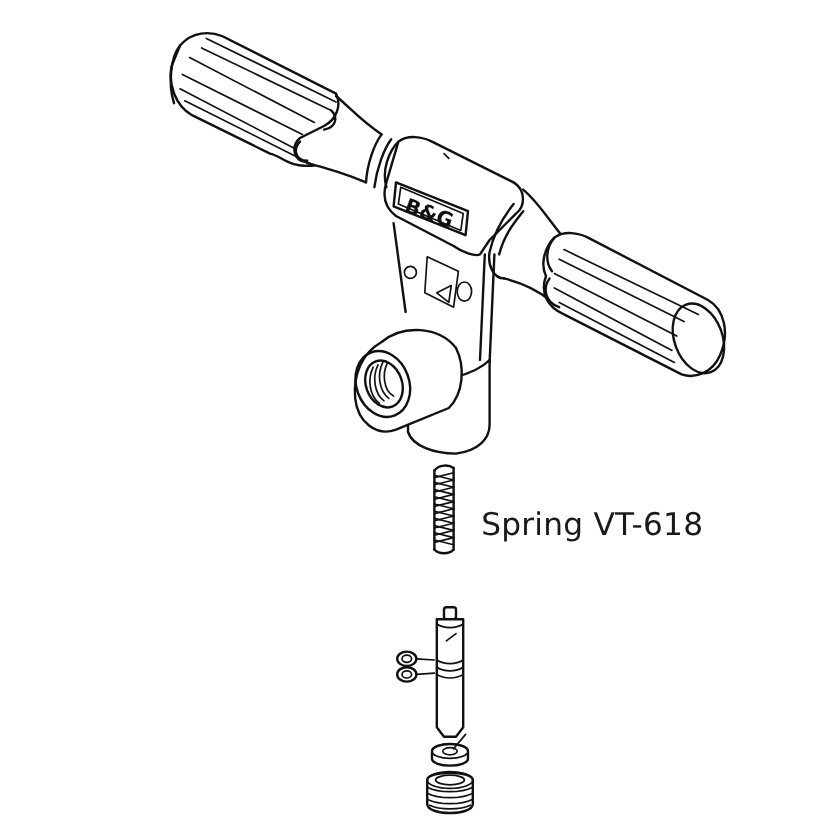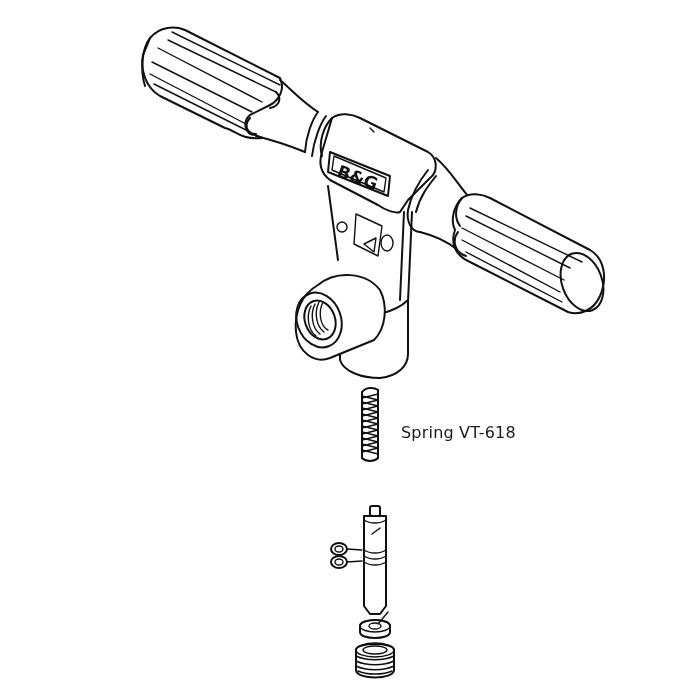--- a/index.html
+++ b/index.html
@@ -3,21 +3,21 @@
   <meta charset="utf-8">
   <style>
     html, body { margin: 0; padding: 0; background: #ffffff; }
     body { width: 700px; height: 700px; position: relative; overflow: hidden; font-family: "DejaVu Sans", sans-serif; }
     .canvas { position: absolute; left: 0; top: 0; width: 700px; height: 700px; }
     .callout-label {
       position: absolute;
       left: 401px;
       top: 423px;
       font-family: "DejaVu Sans", sans-serif;
-      font-size: 16px;
+      font-size: 26px;
       color: #1a1a1a;
       letter-spacing: 0.2px;
       white-space: nowrap;
     }
     svg .ln { fill: none; stroke: #111; stroke-width: 2; stroke-linecap: round; stroke-linejoin: round; }
     svg .lt { fill: none; stroke: #111; stroke-width: 1.4; stroke-linecap: round; stroke-linejoin: round; }
     svg .fw { fill: #fff; stroke: #111; stroke-width: 2; stroke-linejoin: round; }
     .brand-text { font-family: "DejaVu Sans", sans-serif; font-weight: bold; font-size: 17px; fill: #111; }
   </style>
 </head>

